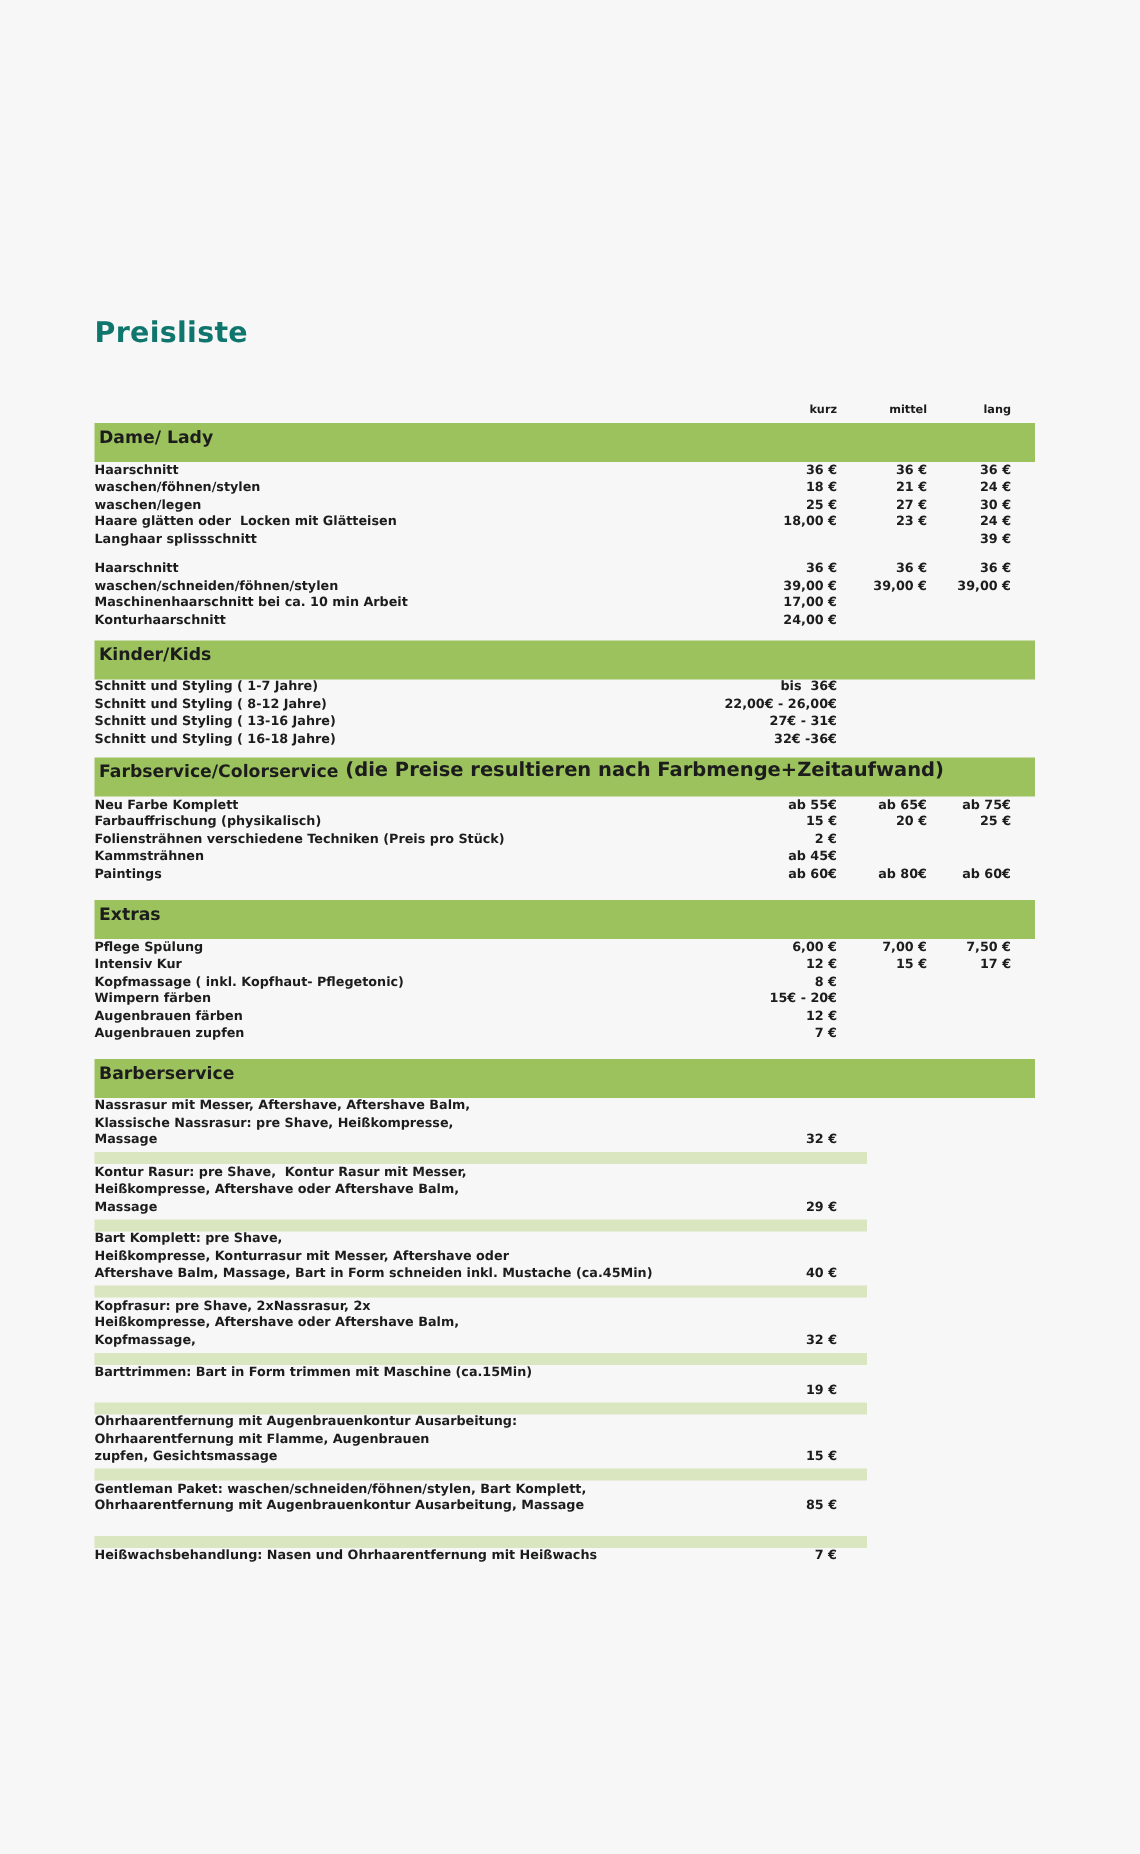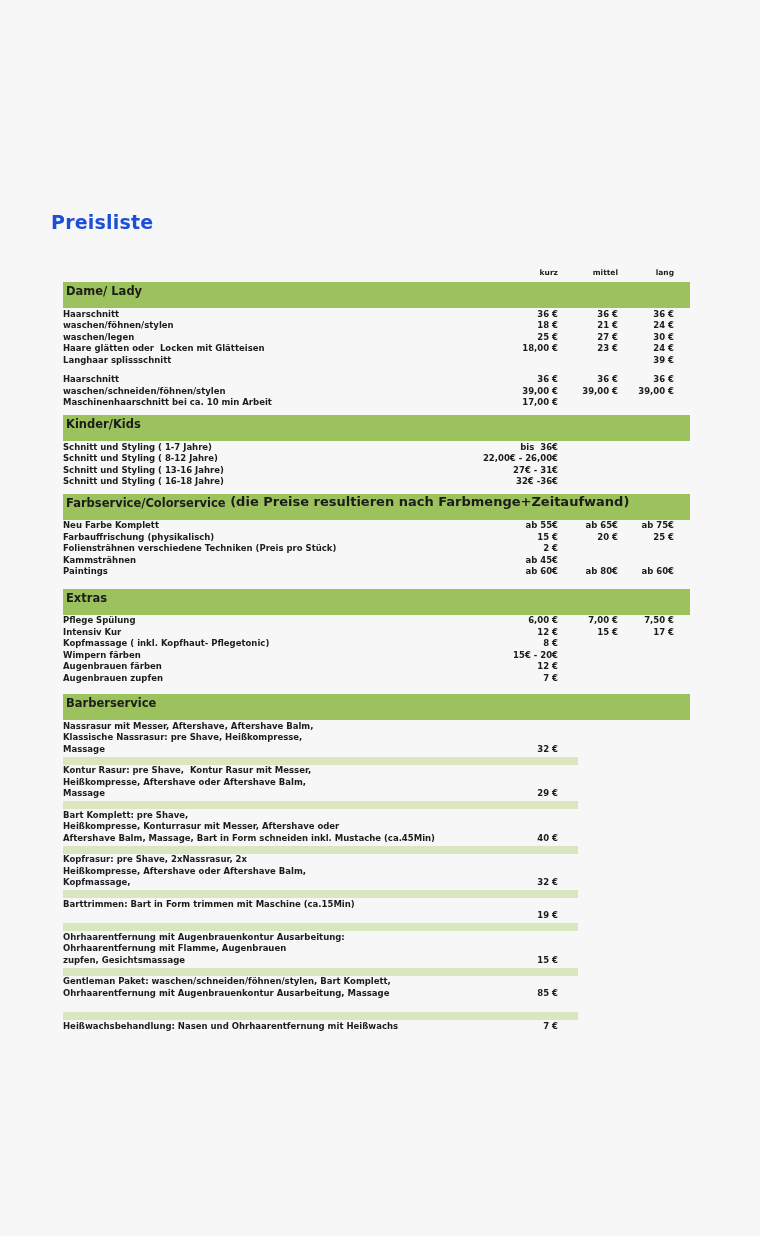--- a/index.html
+++ b/index.html
@@ -13,23 +13,23 @@
   .page{
     position:relative;
     width:760px;height:1236px;
     background:var(--bg);
     font-family:"DejaVu Sans","Liberation Sans",sans-serif;
     font-weight:bold;
     color:var(--ink);
     overflow:hidden;
   }
   .title{
-    position:absolute;left:51px;top:210px;
+    position:absolute;left:63px;top:210px;
     font-size:19px;line-height:24px;letter-spacing:.2px;
-    color:#1d4ed8;white-space:pre;
+    color:#0f766e;white-space:pre;
   }
   .content{
     position:absolute;left:63px;top:267px;width:627px;
   }
   .colheads{
     position:relative;height:15px;font-size:7.5px;line-height:12px;
   }
   .cell{position:absolute;top:0;white-space:pre;text-align:center;}
   .cell.kurz{right:132px;}
   .cell.mittel{right:72px;}
@@ -80,20 +80,21 @@
             <div class="row"><span class="label">waschen/legen</span><span class="cell kurz">25 €</span><span class="cell mittel">27 €</span><span class="cell lang">30 €</span></div>
             <div class="row"><span class="label">Haare glätten oder  Locken mit Glätteisen</span><span class="cell kurz">18,00 €</span><span class="cell mittel">23 €</span><span class="cell lang">24 €</span></div>
             <div class="row"><span class="label">Langhaar splissschnitt</span><span class="cell lang">39 €</span></div>
           </div>
         </div>
         <div class="section s1">
           <div class="rows">
             <div class="row"><span class="label">Haarschnitt</span><span class="cell kurz">36 €</span><span class="cell mittel">36 €</span><span class="cell lang">36 €</span></div>
             <div class="row"><span class="label">waschen/schneiden/föhnen/stylen</span><span class="cell kurz">39,00 €</span><span class="cell mittel">39,00 €</span><span class="cell lang">39,00 €</span></div>
             <div class="row"><span class="label">Maschinenhaarschnitt bei ca. 10 min Arbeit</span><span class="cell kurz">17,00 €</span></div>
+            <div class="row"><span class="label">Konturhaarschnitt</span><span class="cell kurz">24,00 €</span></div>
           </div>
         </div>
         <div class="section s2">
           <div class="bar"><span class="section-title">Kinder/Kids</span></div>
           <div class="rows">
             <div class="row"><span class="label">Schnitt und Styling ( 1-7 Jahre)</span><span class="cell kurz">bis  36€</span></div>
             <div class="row"><span class="label">Schnitt und Styling ( 8-12 Jahre)</span><span class="cell kurz">22,00€ - 26,00€</span></div>
             <div class="row"><span class="label">Schnitt und Styling ( 13-16 Jahre)</span><span class="cell kurz">27€ - 31€</span></div>
             <div class="row"><span class="label">Schnitt und Styling ( 16-18 Jahre)</span><span class="cell kurz">32€ -36€</span></div>
           </div>

